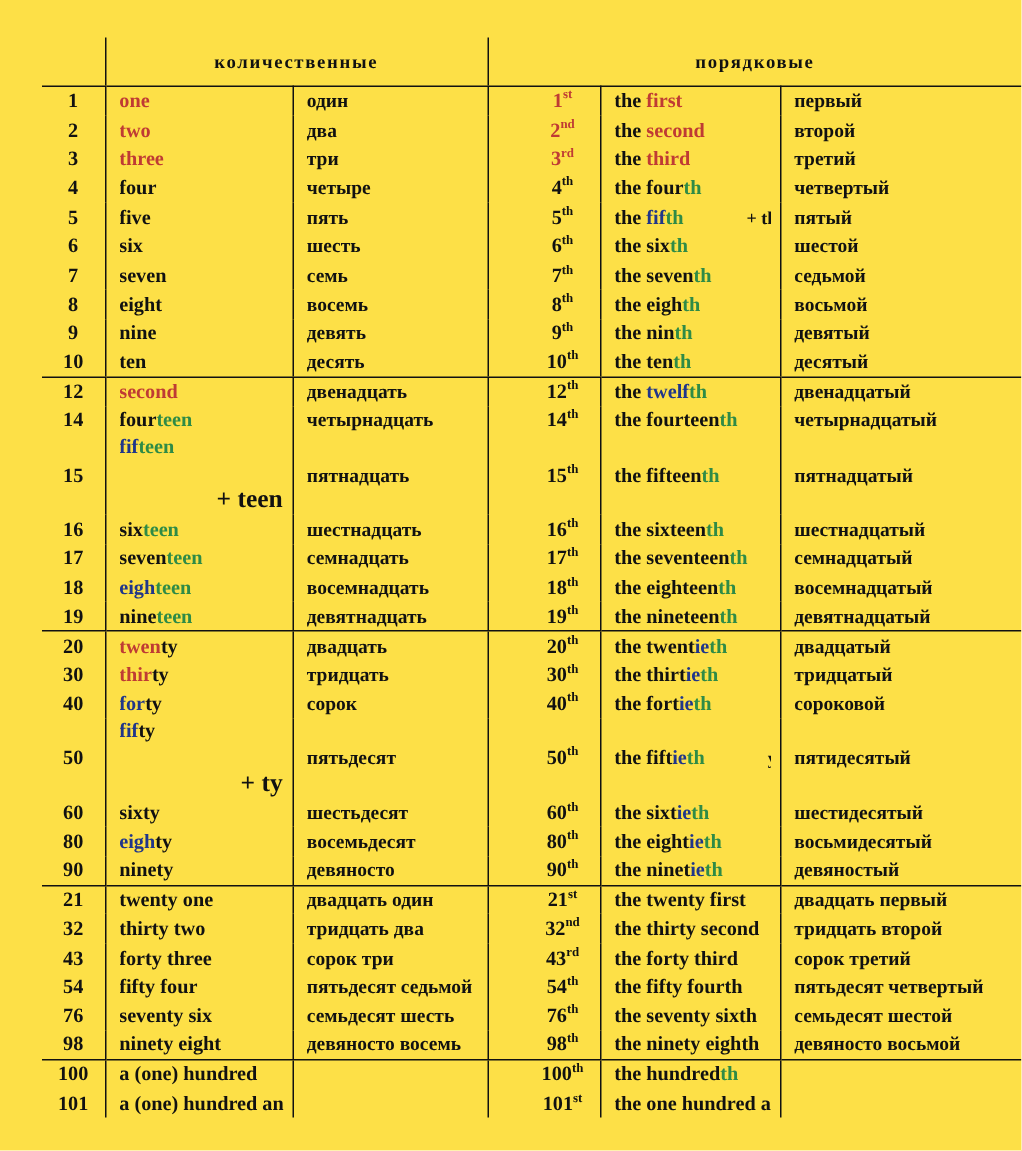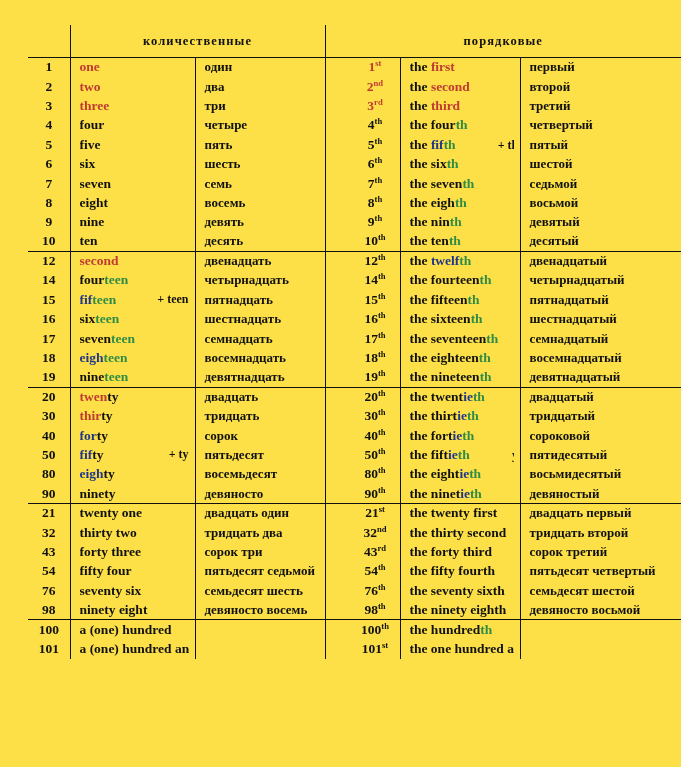--- a/index.html
+++ b/index.html
@@ -77,24 +77,25 @@
   .b{color:#20368a;}      
   .g{color:#2f8b46;}      
   .d{color:#111111;}      
 
   
   sup{font-size:8.6px;vertical-align:super;line-height:0;font-weight:bold;}
 
   
   .rule{
     float:right;
-    font-size:12px;
+    font-size:17px;
     font-weight:bold;
     color:#111;
     padding-left:10px;
+    margin-top:33px;
   }
   .rule-inline{
     font-size:12px;
     font-weight:bold;
     color:#111;
     padding-left:7px;
     margin-left:35px;
   }
   .eng-wrap{display:block;overflow:hidden;}
 </style>
@@ -365,20 +366,32 @@
             <span class="eng-wrap"><span class="rule">+&nbsp;ty</span><span class="b">fif</span><span class="d">ty</span></span>
           </td>
           <td class="rus">пятьдесят</td>
           <td class="onum"><span class="d">50</span><sup class="d">th</sup></td>
           <td class="oeng">
             <span class="eng-wrap"><span class="d">the&nbsp;fift</span><span class="b">ie</span><span class="g">th</span><span class="rule-inline">y→ie+th</span></span>
           </td>
           <td class="orus">пятидесятый</td>
         </tr>
         <tr class="row">
+          <td class="num">60</td>
+          <td class="eng">
+            <span class="eng-wrap"><span class="d">sixty</span></span>
+          </td>
+          <td class="rus">шестьдесят</td>
+          <td class="onum"><span class="d">60</span><sup class="d">th</sup></td>
+          <td class="oeng">
+            <span class="eng-wrap"><span class="d">the&nbsp;sixt</span><span class="b">ie</span><span class="g">th</span></span>
+          </td>
+          <td class="orus">шестидесятый</td>
+        </tr>
+        <tr class="row">
           <td class="num">80</td>
           <td class="eng">
             <span class="eng-wrap"><span class="b">eigh</span><span class="d">ty</span></span>
           </td>
           <td class="rus">восемьдесят</td>
           <td class="onum"><span class="d">80</span><sup class="d">th</sup></td>
           <td class="oeng">
             <span class="eng-wrap"><span class="d">the&nbsp;eight</span><span class="b">ie</span><span class="g">th</span></span>
           </td>
           <td class="orus">восьмидесятый</td>

